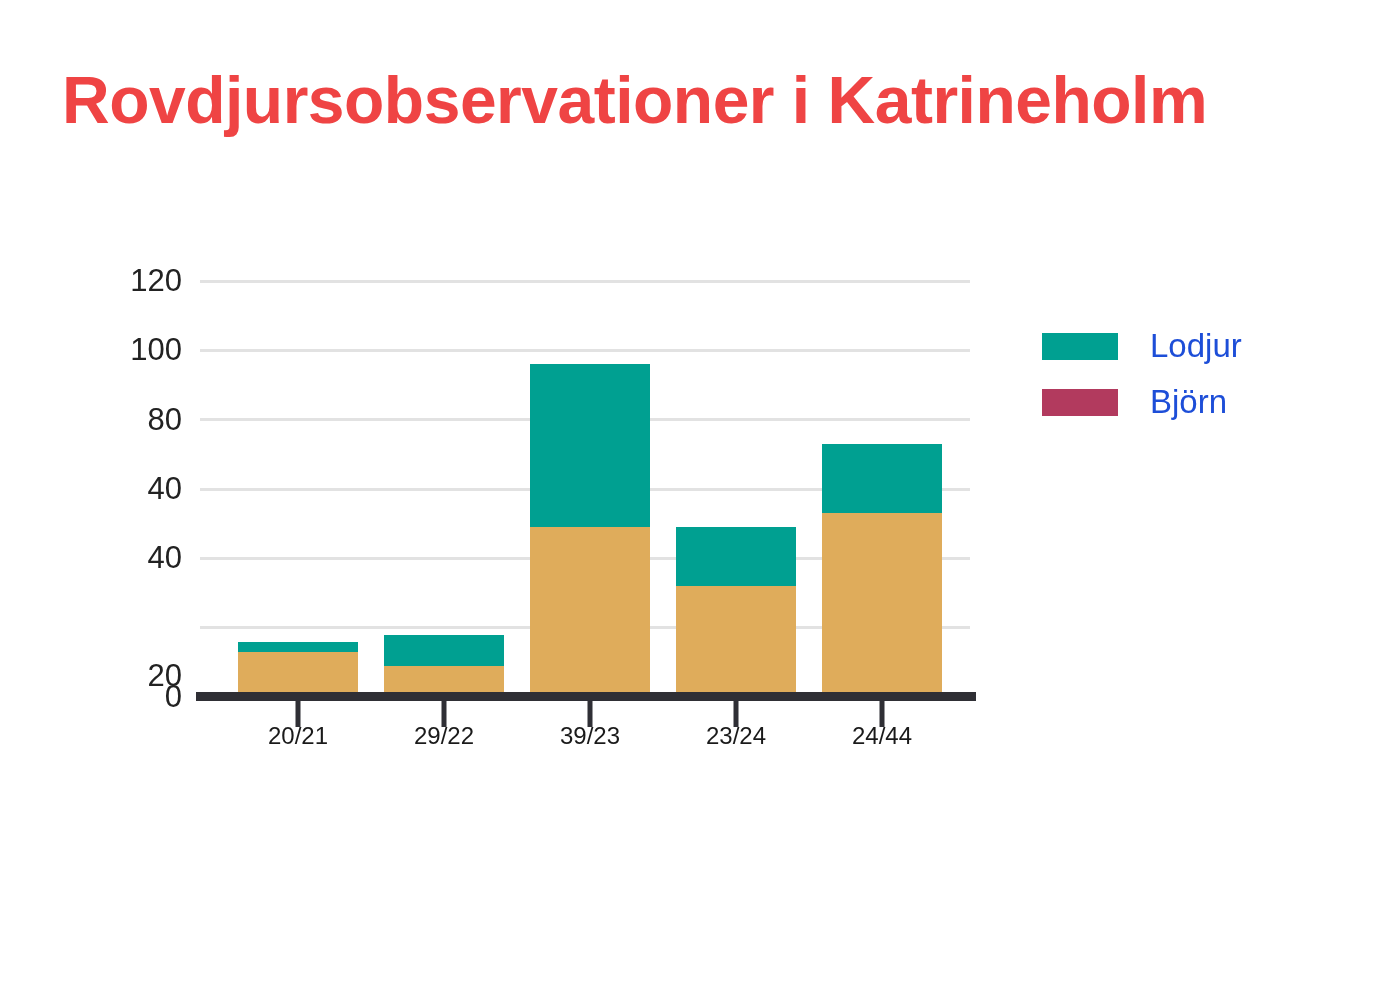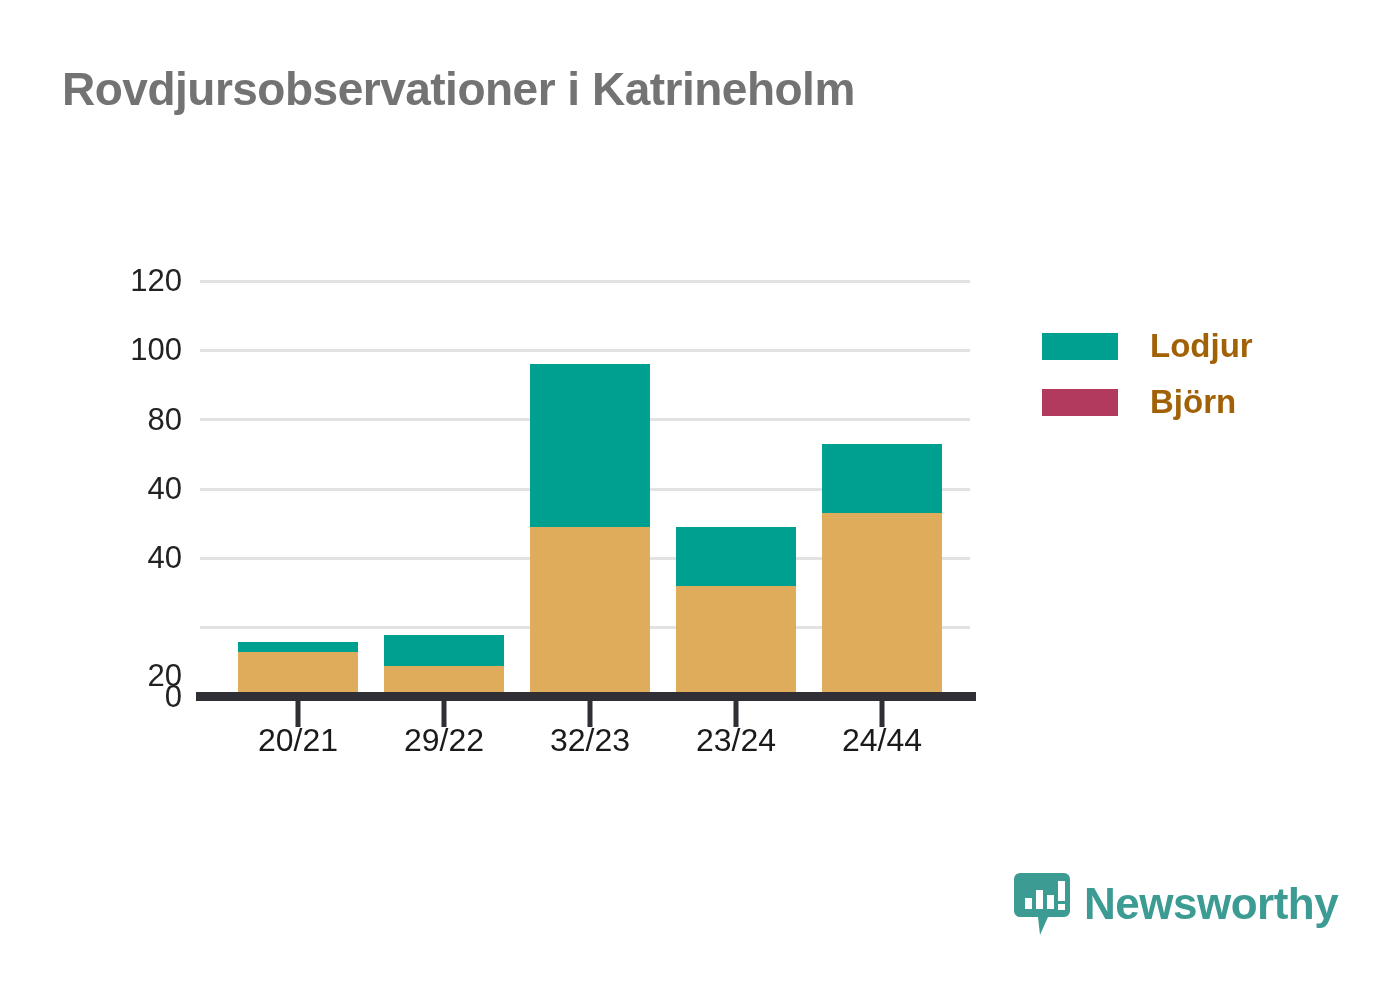--- a/index.html
+++ b/index.html
@@ -13,23 +13,23 @@
   .page {
     position: relative;
     width: 1382px; height: 999px;
     background: #ffffff;
   }
 
   
   .title {
     position: absolute;
     left: 62px; top: 62px;
-    font-size: 46px;
+    font-size: 66px;
     font-weight: 700;
-    color: #737373;
+    color: #ef4444;
     letter-spacing: -0.5px;
     white-space: nowrap;
   }
   .subtitle {
     position: absolute;
     left: 62px; top: 193px;
     font-size: 34px;
     font-weight: 400;
     color: #1a1a1a;
     white-space: nowrap;
@@ -86,21 +86,21 @@
   .xtick {
     position: absolute;
     top: 701px;
     width: 5px; height: 26px;
     background: #2f2f35;
     transform: translateX(-50%);
   }
   .xtick-label {
     position: absolute;
     top: 722px;
-    font-size: 32px;
+    font-size: 24px;
     color: #1a1a1a;
     transform: translateX(-50%);
     white-space: nowrap;
   }
 
   
   .legend {
     position: absolute;
     left: 1042px; top: 318px;
     width: 300px;
@@ -110,23 +110,22 @@
     align-items: center;
     height: 56px;
   }
   .legend-swatch {
     width: 76px; height: 27px;
     flex: 0 0 auto;
   }
   .legend-label {
     margin-left: 32px;
     font-size: 33px;
-    color: #a16207;
-    white-space: nowrap;
-    font-weight: bold;
+    color: #1d4ed8;
+    white-space: nowrap;
   }
 
   
   .footer-note {
     position: absolute;
     left: 62px; top: 897px;
     font-size: 28px;
     color: #8b8b8b;
     white-space: nowrap;
   }
@@ -199,47 +198,34 @@
           <div class="seg" style="background: rgb(0, 160, 145); bottom: 183.733px; height: 69.3333px;"></div>
         </div>
       </div>
     <div class="xaxis-line"></div>
     <div id="xticks">
         <div class="xtick" style="left: 298px;"></div>
         <div class="xtick-label" style="left: 298px;">20/21</div>
         <div class="xtick" style="left: 444px;"></div>
         <div class="xtick-label" style="left: 444px;">29/22</div>
         <div class="xtick" style="left: 590px;"></div>
-        <div class="xtick-label" style="left: 590px;">32/23</div>
+        <div class="xtick-label" style="left: 590px;">39/23</div>
         <div class="xtick" style="left: 736px;"></div>
         <div class="xtick-label" style="left: 736px;">23/24</div>
         <div class="xtick" style="left: 882px;"></div>
         <div class="xtick-label" style="left: 882px;">24/44</div>
       </div>
   </div>
 
   <div class="legend" id="legend">
       <div class="legend-row">
         <div class="legend-swatch" style="background: rgb(0, 160, 145);"></div>
         <div class="legend-label">Lodjur</div>
       </div>
       <div class="legend-row">
         <div class="legend-swatch" style="background: rgb(178, 58, 94);"></div>
         <div class="legend-label">Björn</div>
       </div>
     </div>
 
 
-  <div class="logo">
-    <div class="logo-mark">
-      <svg width="56" height="62" viewBox="0 0 56 62" xmlns="http://www.w3.org/2000/svg">
-        <path d="M6,0 H50 a6,6 0 0 1 6,6 V38 a6,6 0 0 1 -6,6 H34 L26,62 L24,44 H6 a6,6 0 0 1 -6,-6 V6 a6,6 0 0 1 6,-6 Z" fill="#3c9b92"></path>
-        <rect x="11" y="25" width="7" height="11" fill="#ffffff"></rect>
-        <rect x="22" y="17" width="7" height="19" fill="#ffffff"></rect>
-        <rect x="33" y="22" width="7" height="14" fill="#ffffff"></rect>
-        <rect x="44" y="8" width="7" height="20" fill="#ffffff"></rect>
-        <rect x="44" y="31" width="7" height="6" fill="#ffffff"></rect>
-      </svg>
-    </div>
-    <div class="logo-word">Newsworthy</div>
-  </div>
 
 </div>
 
 </body></html>

